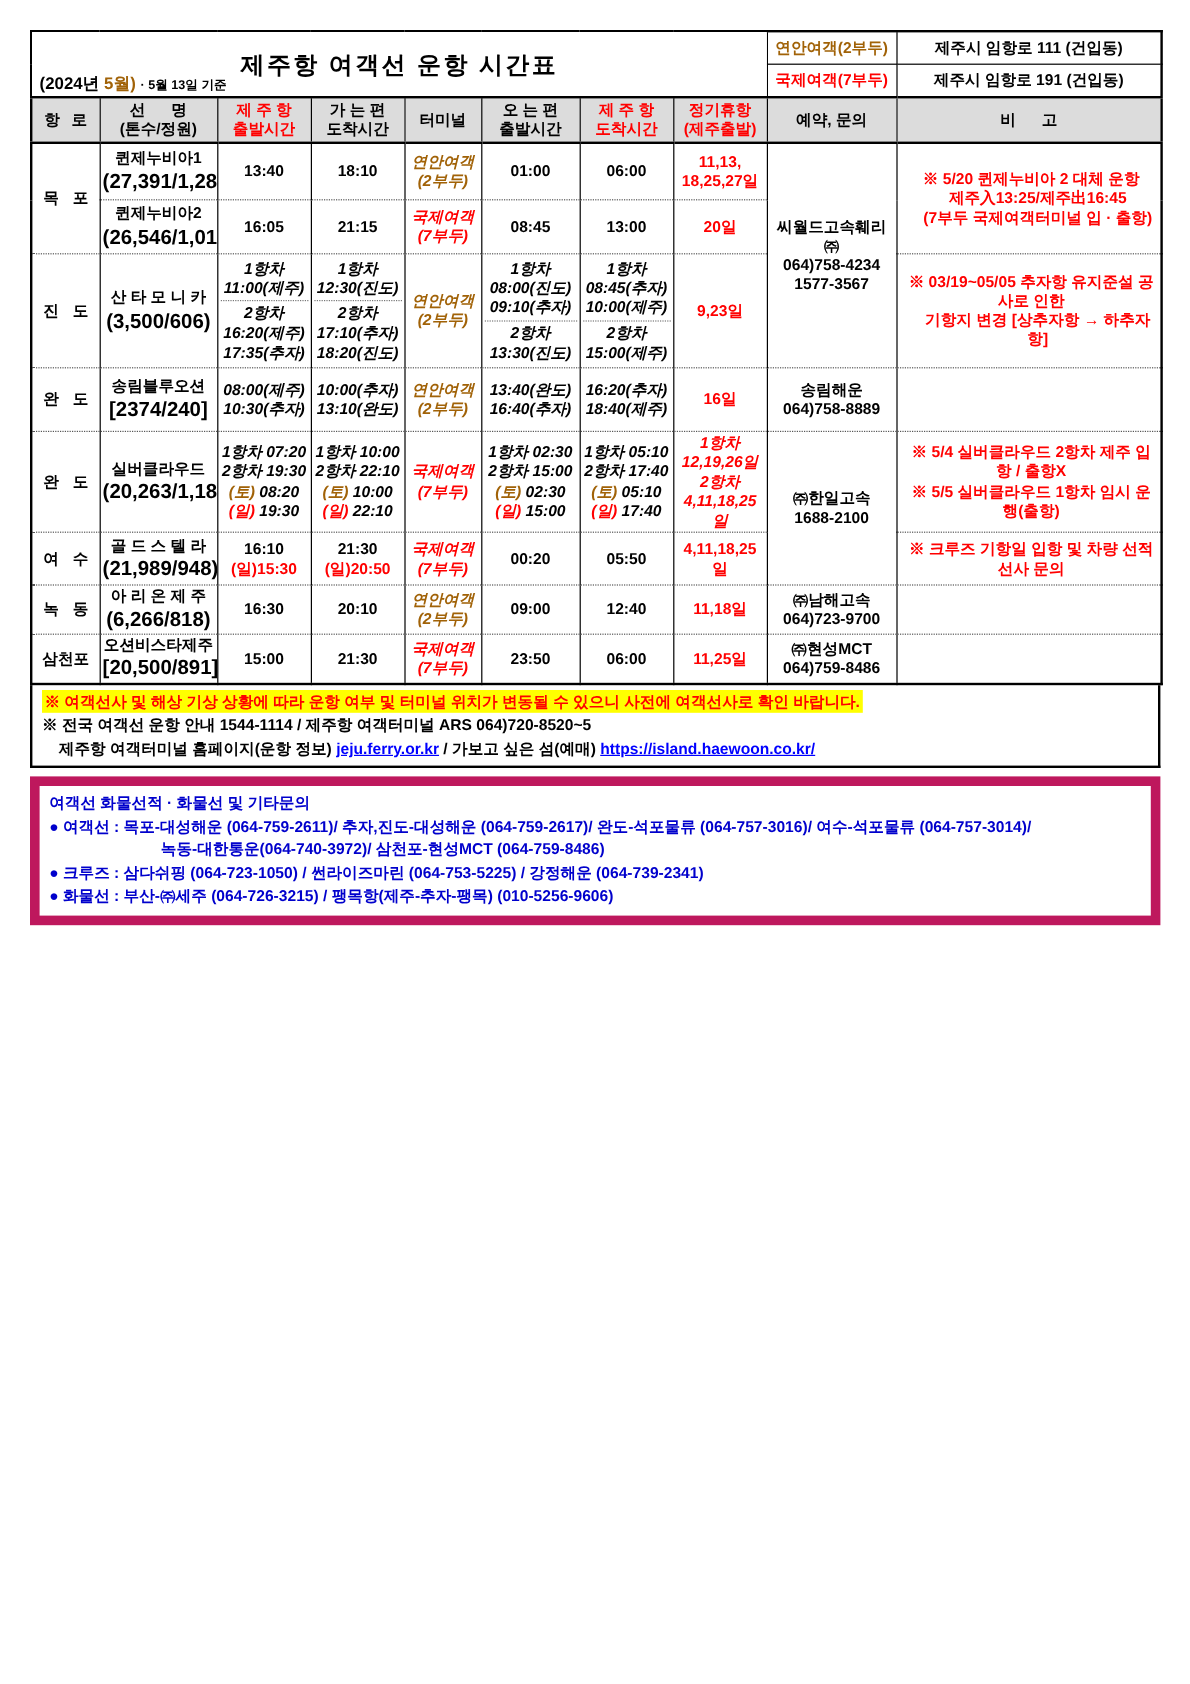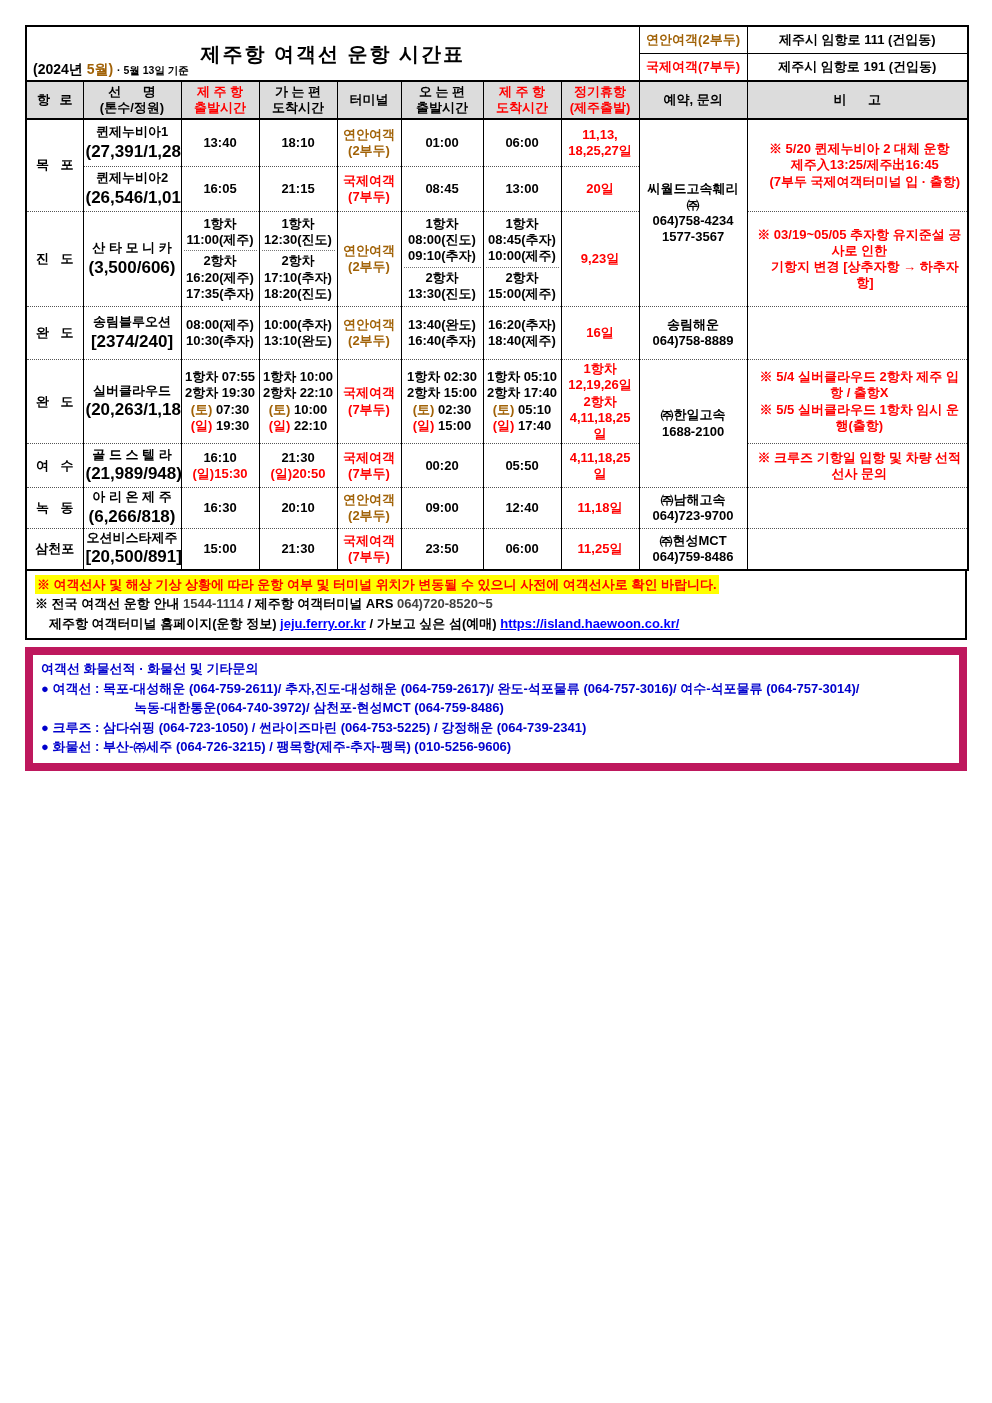--- a/index.html
+++ b/index.html
@@ -19,34 +19,34 @@
   .wsp{word-spacing:6px;}
   .wsp2{word-spacing:18px;}
   .red{color:#ff0000;}
   .blue{color:#a16207;}
 
   tr.body td{font-size:13px;line-height:1.25;}
   tr.dot td{border-top:1px dotted #555;}
   td.routec{word-spacing:8px;font-size:14px;}
   .shipname{font-size:13px;}
   .shipspec{font-size:17px;}
-  .dense{font-size:12px;line-height:1.25;}
+  .dense{font-size:12px;line-height:1.25;font-style:italic;}
   .dotline{border-top:1px dotted #777;margin:2px 0;}
   .contactc{font-size:12.5px;line-height:1.35;}
   .remarkc{text-align:center;font-size:12px;line-height:1.3;padding-left:6px !important;}
 
   .h-mokpo1 td{height:44px;} .h-mokpo2 td{height:42px;} .h-jindo td{height:92px;}
   .h-wando1 td{height:50px;} .h-wando2 td{height:62px;} .h-yeosu td{height:41px;}
   .h-nokdong td{height:37px;} .h-samcheonpo td{height:38px;}
 
   
   .notice{border:2px solid #000;border-top:none;padding:4px 8px 5px 8px;font-size:13px;line-height:1.5;text-align:left;}
   .hl{background:#ffff00;color:#ff0000;display:inline-block;padding:0 2px;}
   .lnk{color:#0000ff;text-decoration:underline;cursor:pointer;}
-  .num{color:#404040;}
+  .num{color:#000000;}
 
   
   .cargo{border:8px solid #be185d;margin-top:7px;padding:4px 8px 6px 8px;font-size:13px;line-height:1.5;
     color:#0000cc;text-align:left;}
   .indent{padding-left:93px;}
 </style>
 </head>
 <body>
 
 <div class="doc">
@@ -243,23 +243,23 @@
       <td class="remarkc"></td>
     </tr>
 
     <tr class="body dot h-wando2">
       <td class="routec">완 도</td>
       <td>
         <div class="shipname">실버클라우드</div>
         <div class="shipspec">(20,263/1,180)</div>
       </td>
       <td class="dense">
-        <div>1항차 07:55</div>
+        <div>1항차 07:20</div>
         <div>2항차 19:30</div>
-        <div><span class="blue">(토)</span> <span>07:30</span></div>
+        <div><span class="blue">(토)</span> <span>08:20</span></div>
         <div><span class="red">(일)</span> <span>19:30</span></div>
       </td>
       <td class="dense">
         <div>1항차 10:00</div>
         <div>2항차 22:10</div>
         <div><span class="blue">(토)</span> <span>10:00</span></div>
         <div><span class="red">(일)</span> <span>22:10</span></div>
       </td>
       <td class="red dense">
         <div>국제여객</div>

